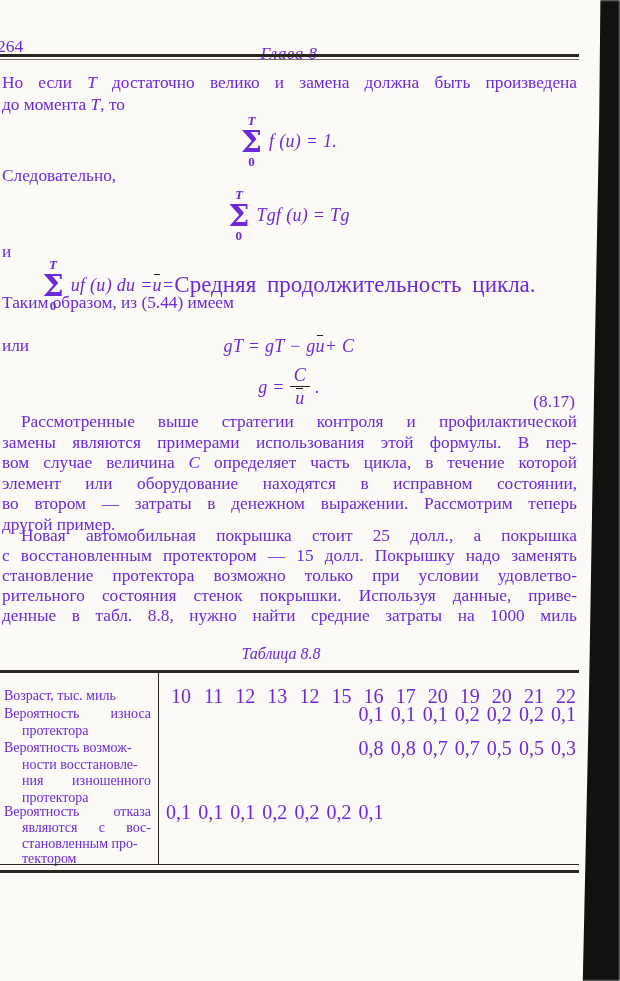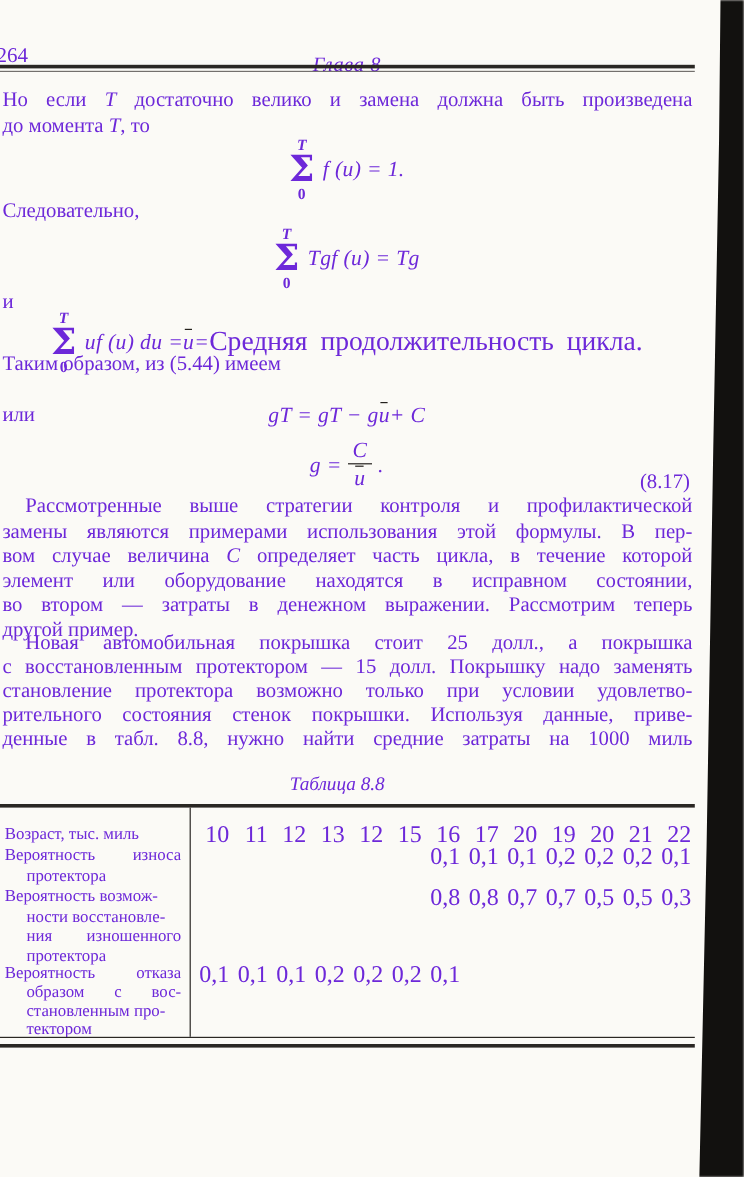--- a/index.html
+++ b/index.html
@@ -210,21 +210,21 @@
         <span class="vc">0,7</span>
         <span class="vc">0,5</span>
         <span class="vc">0,5</span>
         <span class="vc">0,3</span>
     </div>
   </div>
 
   <div class="trow" style="top:803px;">
     <div class="tlabel" style="line-height:15.8px;font-family:Liberation Serif, serif;">
       <div class="jl">Вероятность отказа</div>
-      <div class="cl jl" style="padding-left:18px;">образом с вос-</div>
+      <div class="cl jl" style="padding-left:18px;">являются с вос-</div>
       <div class="cl">становленным про-</div>
       <div class="cl">тектором</div>
     </div>
     <div class="tvals">
       <span class="vc">0,1</span>
         <span class="vc">0,1</span>
         <span class="vc">0,1</span>
         <span class="vc">0,2</span>
         <span class="vc">0,2</span>
         <span class="vc">0,2</span>

